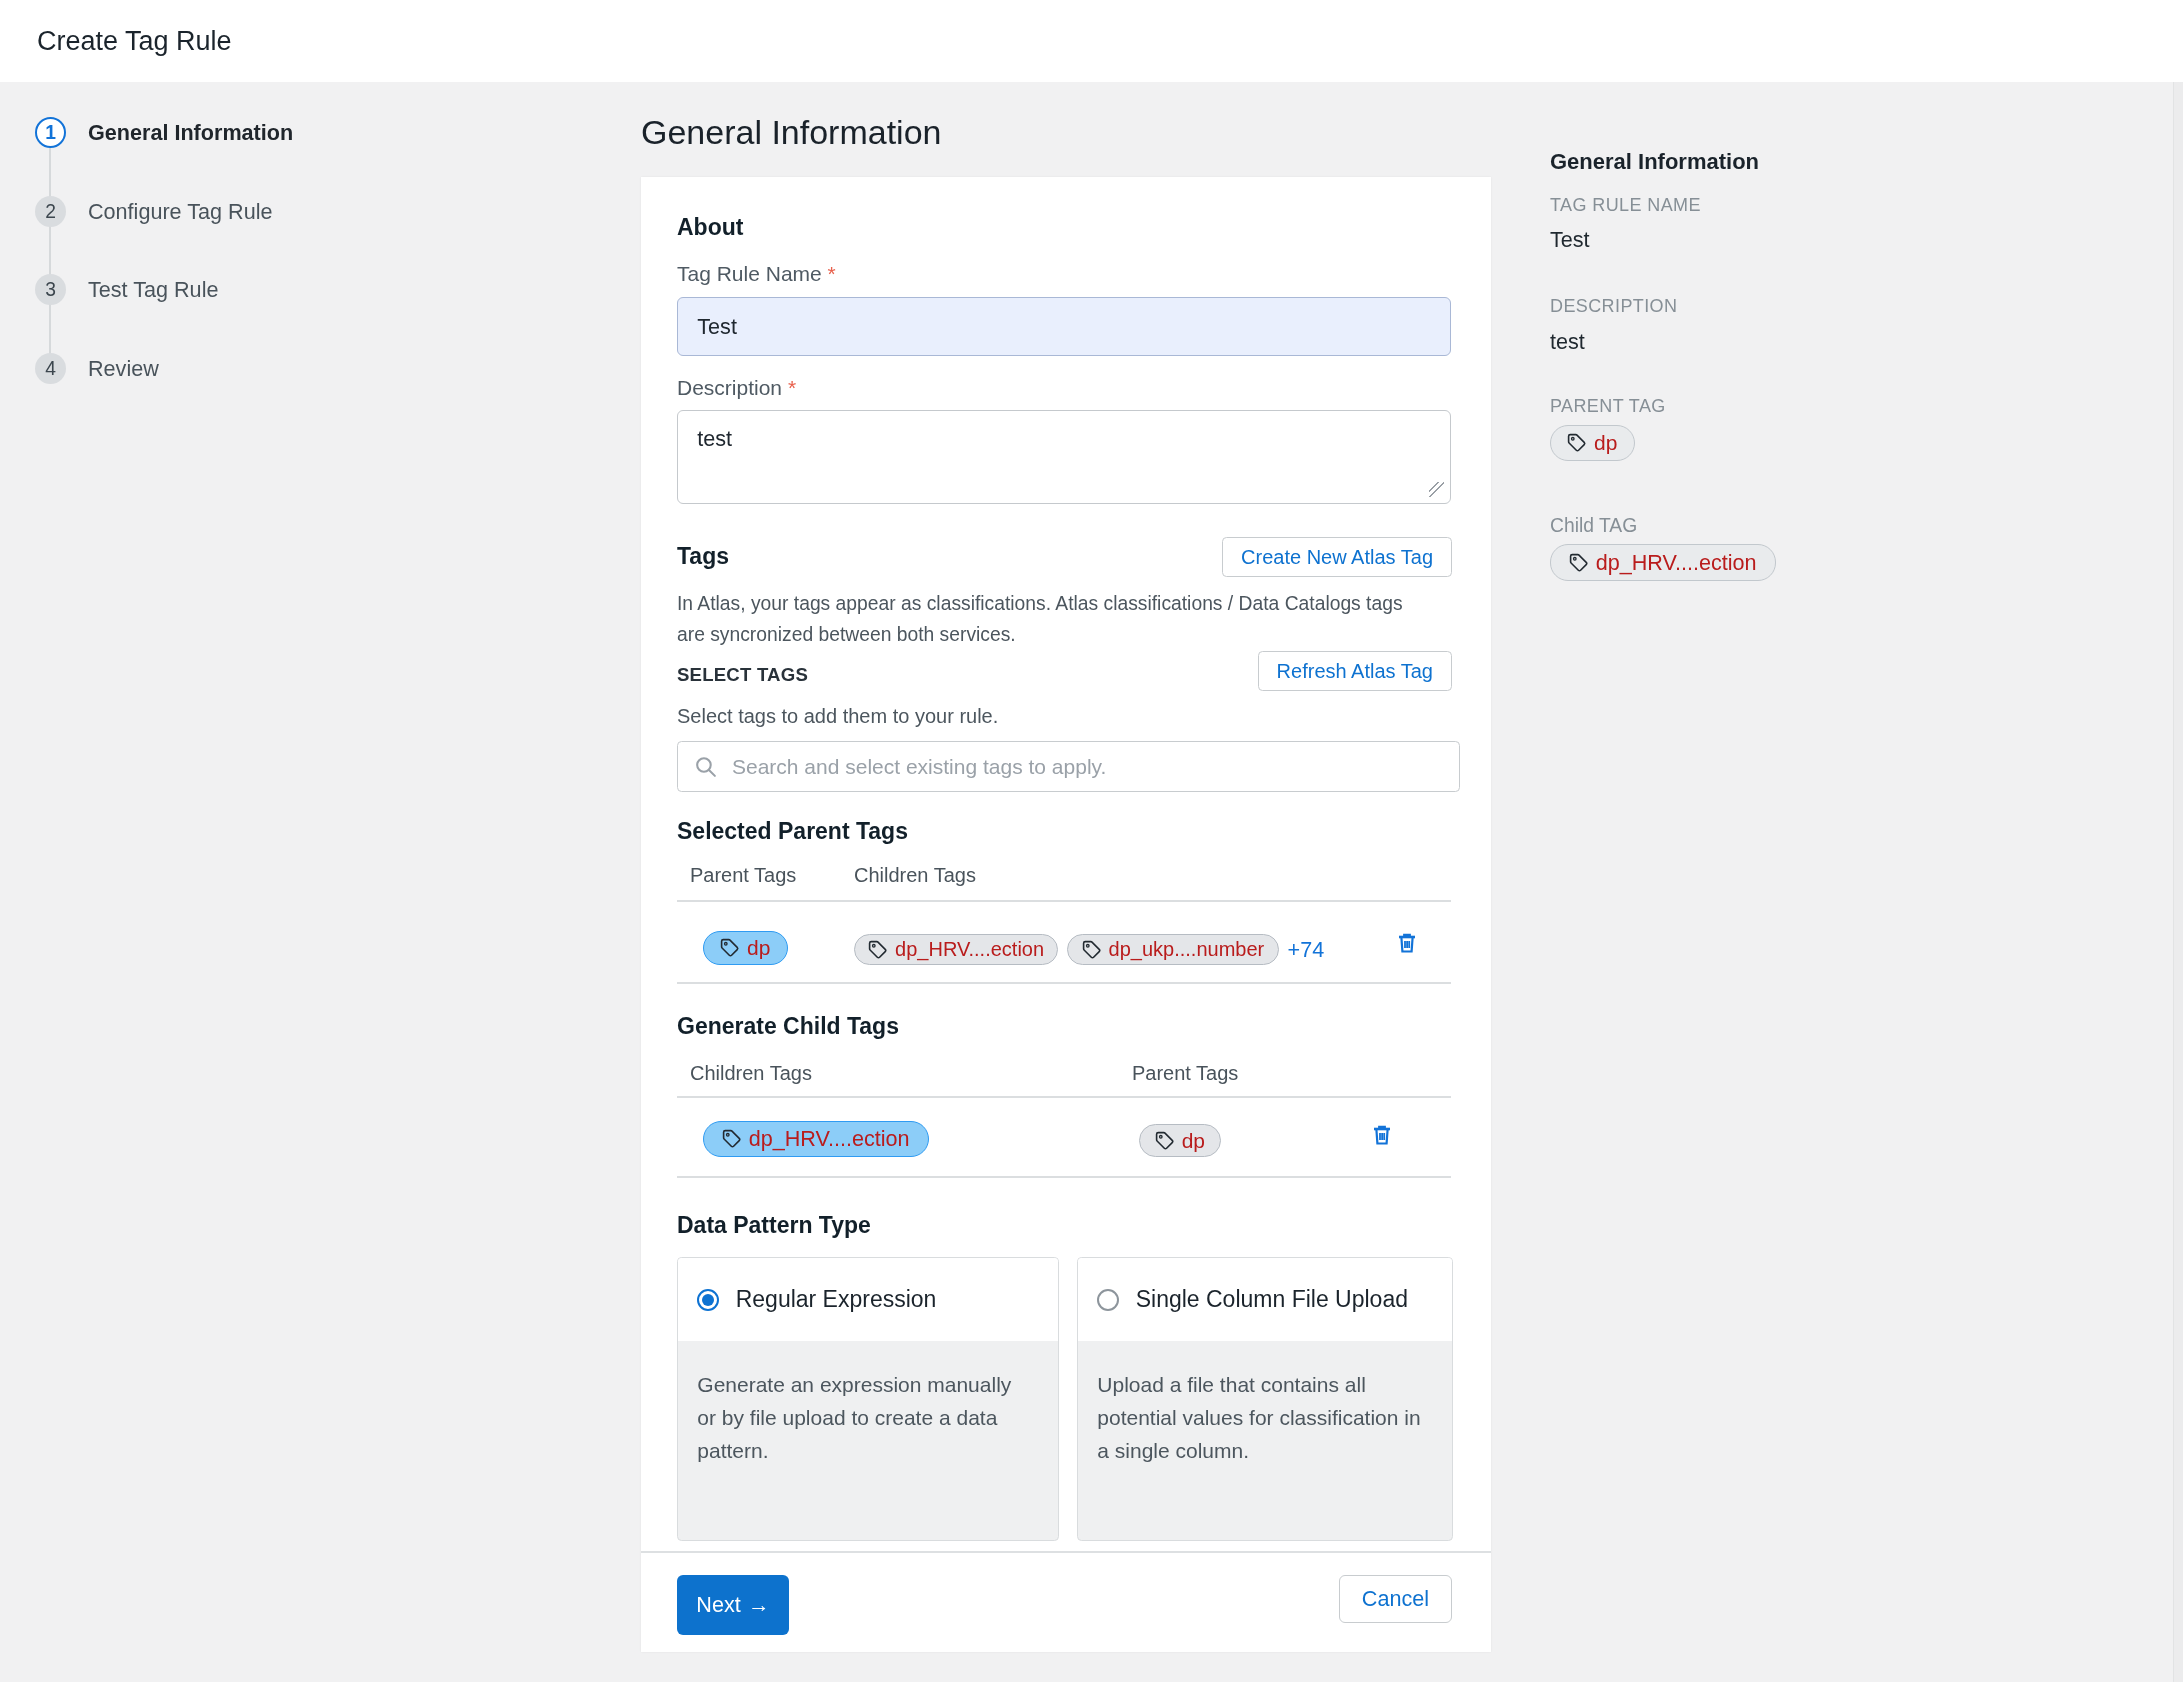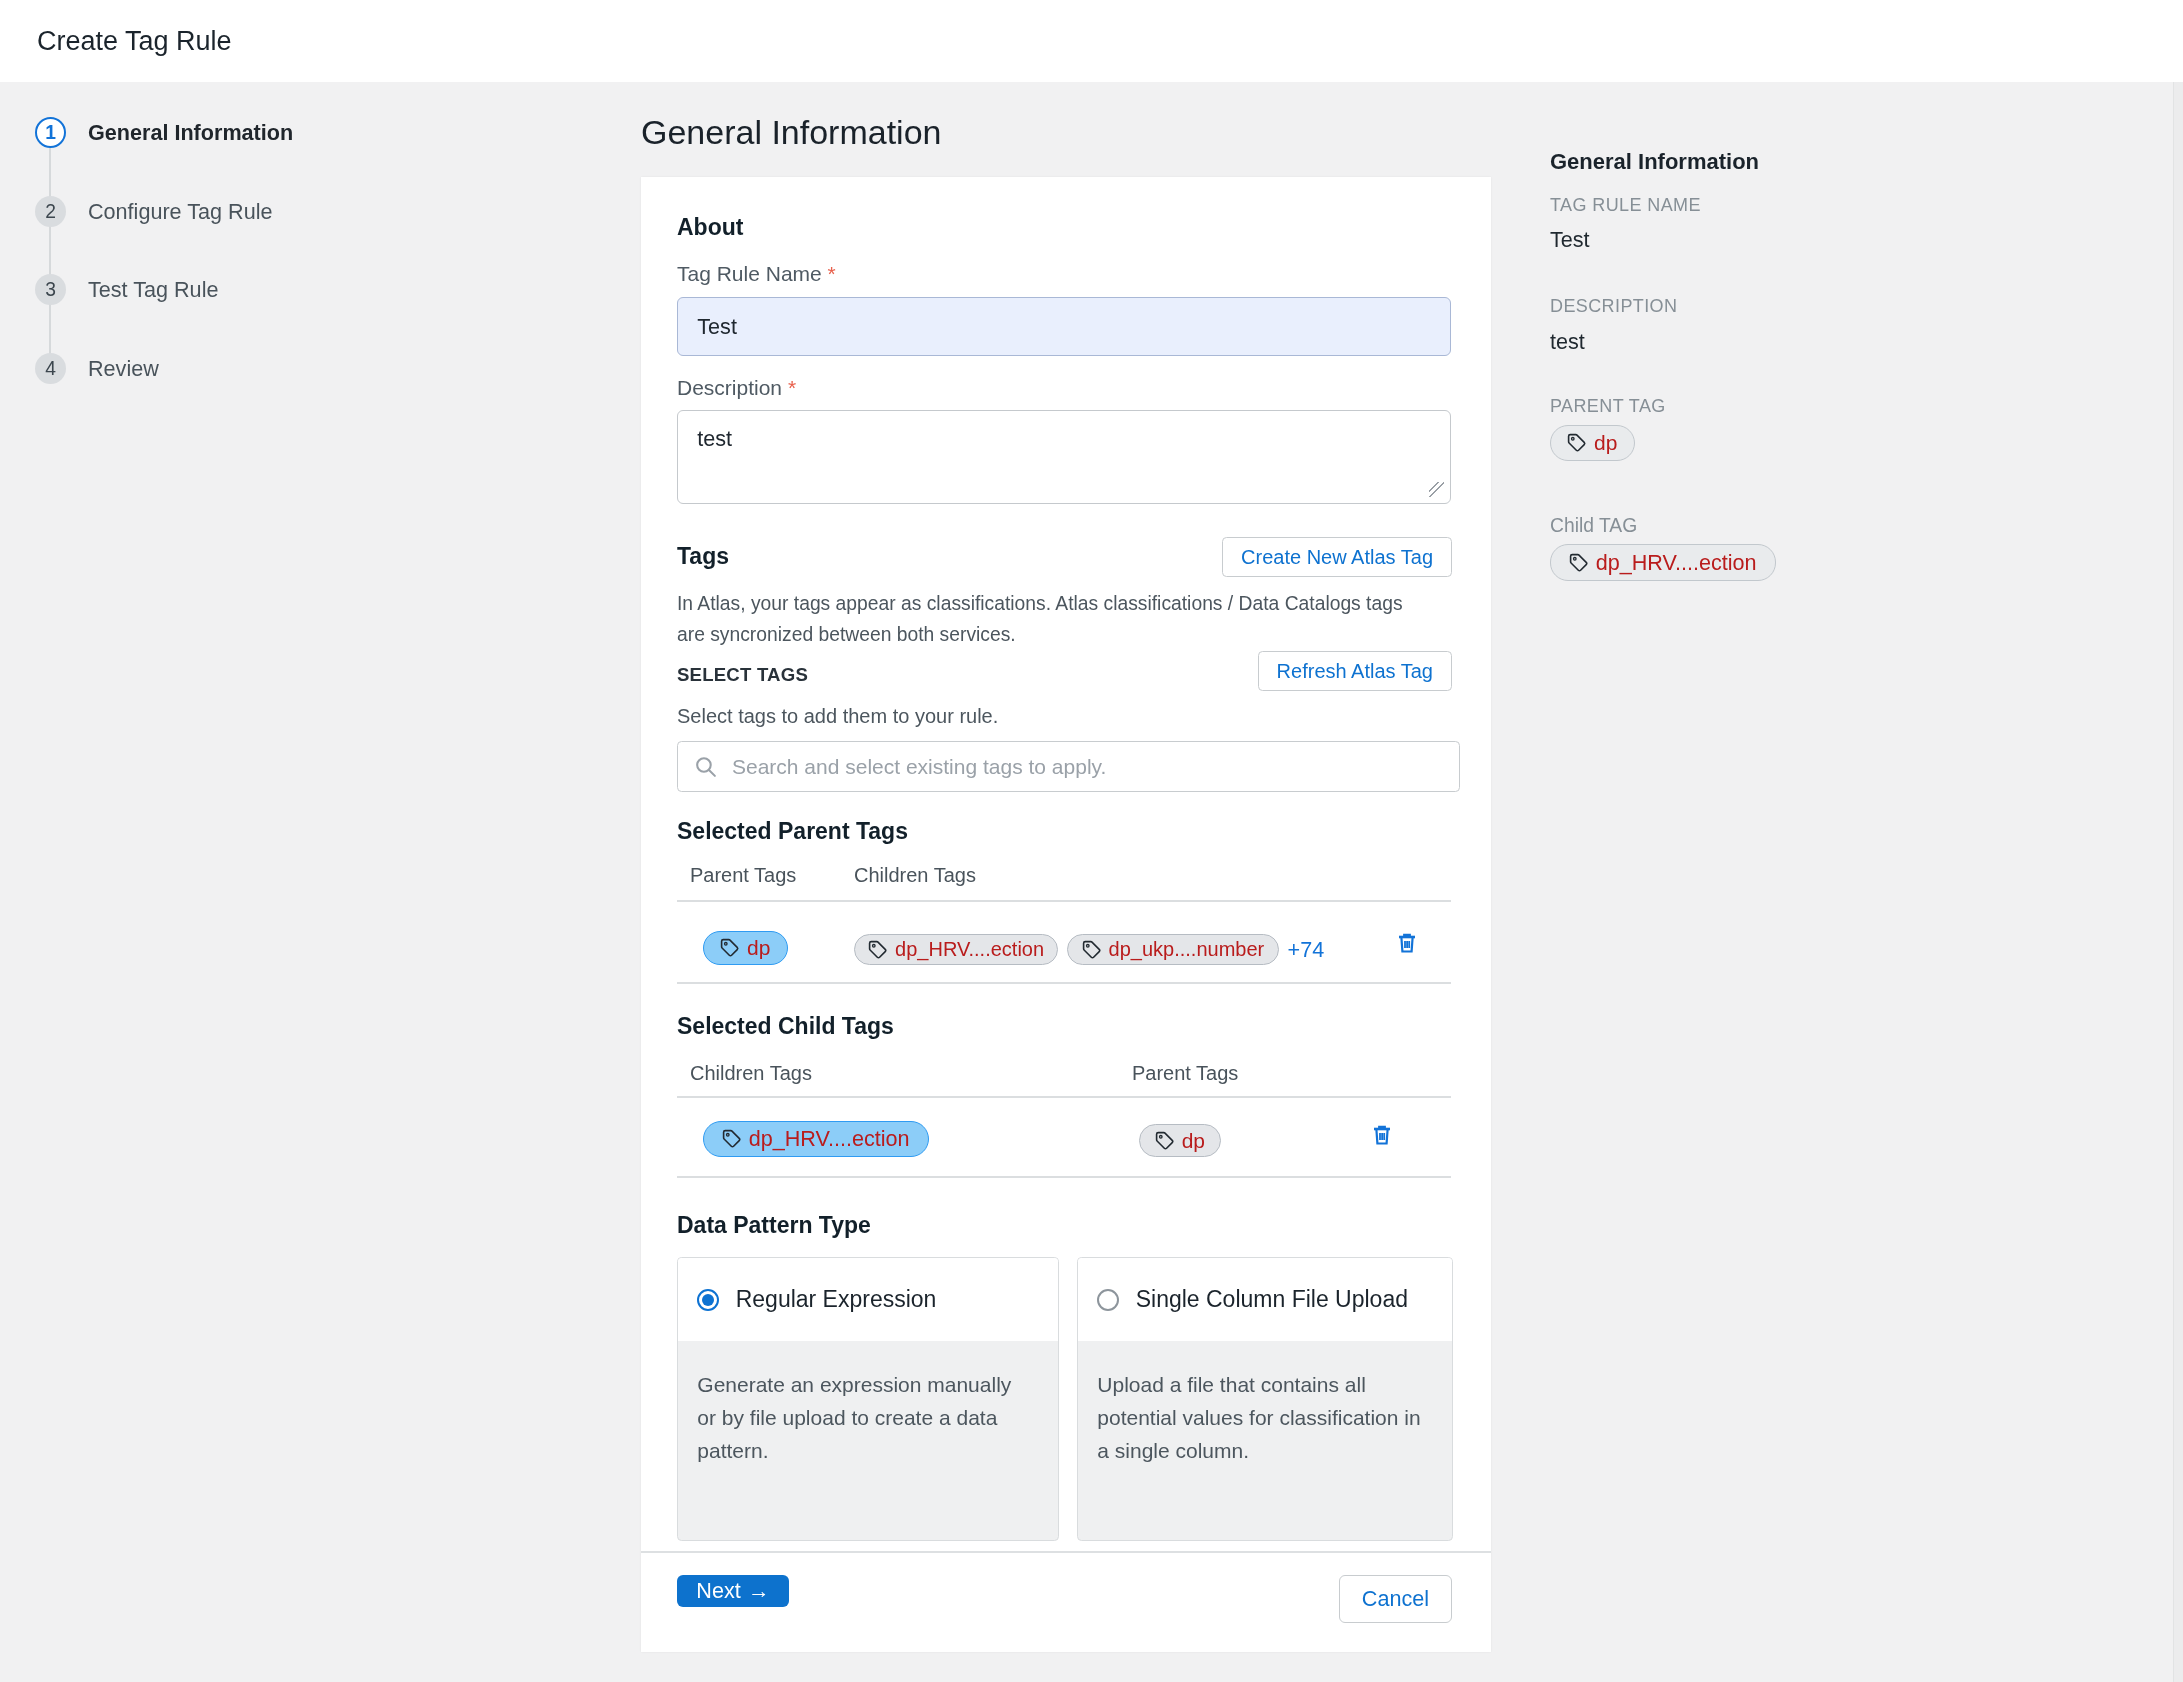--- a/index.html
+++ b/index.html
@@ -76,21 +76,21 @@
   .opt-card{box-sizing:border-box;height:284px;background:#eff0f1;border:1.5px solid #d9dcde;border-radius:4.5px;overflow:hidden;}
   .opt-top{height:83px;background:#ffffff;display:flex;align-items:center;padding-left:19.3px;box-sizing:border-box;}
   .radio{width:22px;height:22px;border-radius:50%;box-sizing:border-box;flex:none;}
   .radio.on{border:2.2px solid #0d72d2;position:relative;}
   .radio.on::after{content:'';position:absolute;left:3px;top:3px;right:3px;bottom:3px;background:#0d72d2;border-radius:50%;}
   .radio.off{border:2.2px solid #8d959c;}
   .opt-title{font-size:23px;color:#1b242c;margin-left:16.4px;}
   .opt-desc{padding:27px 22px 0 19.3px;font-size:21px;line-height:33px;color:#4c565e;}
 
   .footer-divider{left:641px;top:1551px;width:850px;height:2.2px;background:#dde0e2;}
-  .btn-primary{left:677px;top:1575px;height:32px;box-sizing:border-box;background:#0d72cd;border:none;border-radius:6px;
+  .btn-primary{left:677px;top:1575px;height:60px;box-sizing:border-box;background:#0d72cd;border:none;border-radius:6px;
     color:#ffffff;font-size:21.6px;font-family:"Liberation Sans",sans-serif;display:flex;align-items:center;
     padding:0 19.3px;cursor:pointer;gap:7.4px;}
   .btn-cancel{height:48px;border-radius:6px;font-size:21.6px;padding:0 22px;}
 
   
   .sum-h{left:1550px;top:149px;font-size:22px;font-weight:700;color:#1a232b;}
   .sum-label{font-size:18px;color:#868f96;letter-spacing:0.4px;}
   .sum-value{font-size:21.6px;color:#1f282f;}
 
   .scroll-track{left:2173px;top:82px;width:10.4px;height:1600px;background:#ececed;border-left:0.7px solid #e2e3e4;}
@@ -203,21 +203,21 @@
 <span class="abs trash" style="left:1395px;top:931px;">
     <svg viewBox="0 0 24 24" width="24" height="24">
       <path d="M4 6 h16" fill="none" stroke="currentColor" stroke-width="2.6"></path>
       <path d="M9.2 6 V3.8 h5.6 V6" fill="none" stroke="currentColor" stroke-width="2.2"></path>
       <path d="M6.4 6.5 l1 14 h9.2 l1 -14" fill="none" stroke="currentColor" stroke-width="2.2"></path>
       <path d="M10 10 v7 M12.1 10 v7 M14.2 10 v7" fill="none" stroke="currentColor" stroke-width="1.8"></path>
     </svg>
   </span>
 <div class="abs hr" style="left:677px;top:982px;width:774px;"></div>
 
-<div class="abs sec-h" style="left:677px;top:1013px;">Selected Child Tags</div>
+<div class="abs sec-h" style="left:677px;top:1013px;">Generate Child Tags</div>
 <div class="abs col-h" style="left:690px;top:1062px;">Children Tags</div>
 <div class="abs col-h" style="left:1132px;top:1062px;">Parent Tags</div>
 <div class="abs hr" style="left:677px;top:1096px;width:774px;"></div>
 
 <div class="abs" style="left:703px;top:1121px;">
   <span class="chip chip-blue" style="height:36px;padding:0 18px;font-size:21.6px;">
     <span class="tic">
         <svg viewBox="0 0 24 24" width="19.3" height="19.3">
           <path d="M21.4 11.6 12.4 2.6 A2 2 0 0 0 11 2 H4 A2 2 0 0 0 2 4 v7 a2 2 0 0 0 .6 1.4 l9 9 a2 2 0 0 0 2.8 0 l7 -7 a2 2 0 0 0 0 -2.8 Z" fill="none" stroke="currentColor" stroke-width="2" stroke-linejoin="round"></path>
           <circle cx="7.2" cy="7.2" r="1.6" fill="none" stroke="currentColor" stroke-width="1.6"></circle>

